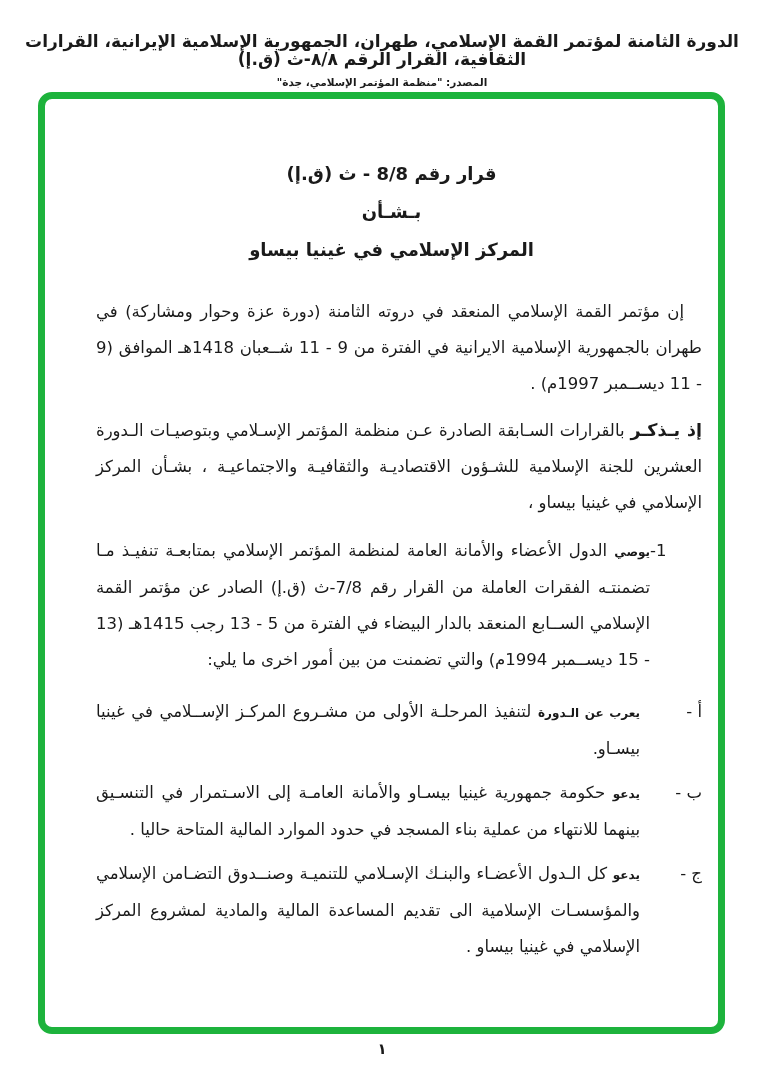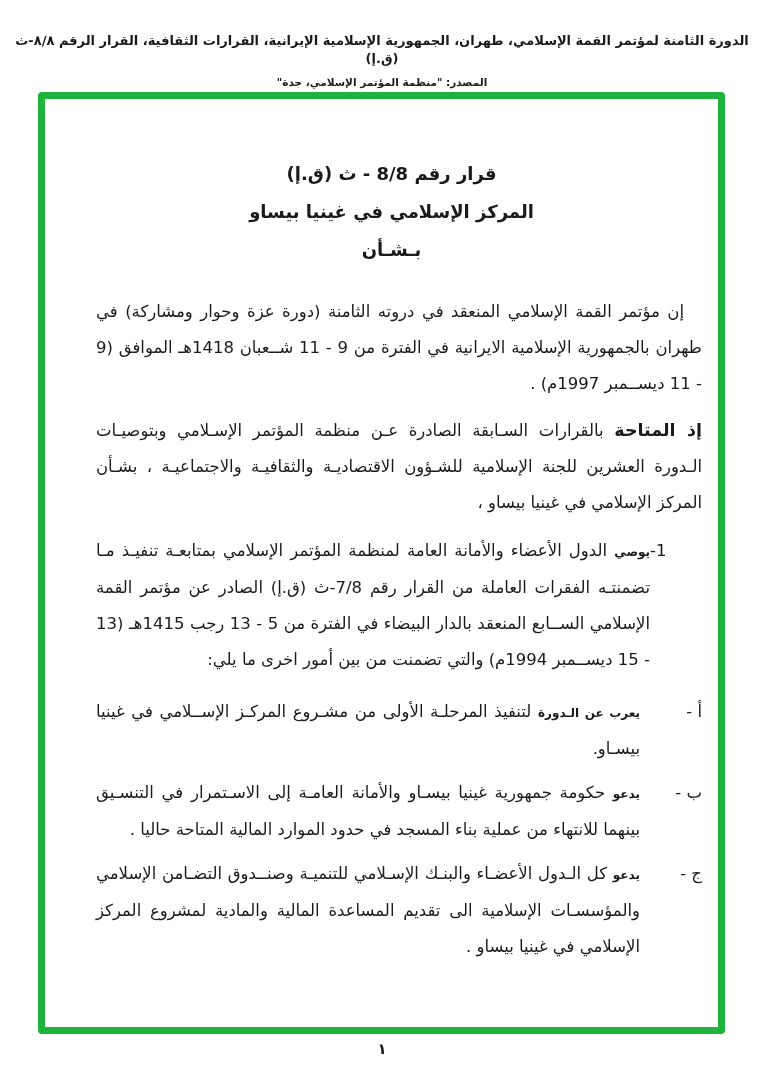--- a/index.html
+++ b/index.html
@@ -12,35 +12,35 @@
     position:relative;
   }
   .page{ position:relative; width:764px; height:1082px; background:#fff; }
 
   
   .doc-header{
     position:absolute; top:32px; left:0; right:0;
     direction:rtl; text-align:center;
   }
   .doc-header .h-line1{
-    font-size:13px; font-weight:bold; letter-spacing:0;
+    font-size:17px; font-weight:bold; letter-spacing:0;
     line-height:18px;
   }
   .doc-header .h-line2{
     margin-top:8px;
     font-size:10.5px; font-weight:bold;
   }
 
   
   .frame{
     position:absolute;
     left:38px; top:92px;
     width:687px; height:942px;
     border:7px solid #1db33c;
-    border-radius:4px;
+    border-radius:14px;
     background:#fff;
   }
 
   
   .content{
     position:absolute; inset:0;
     padding:62px 16px 0 36px;
     direction:rtl;
   }
   .title-block{ text-align:center; }
@@ -93,29 +93,29 @@
   <div class="doc-header">
     <div class="h-line1">الدورة الثامنة لمؤتمر القمة الإسلامي، طهران، الجمهورية الإسلامية الإيرانية، القرارات الثقافية، القرار الرقم ٨/٨-ث (ق.إ)</div>
     <div class="h-line2">المصدر:  "منظمة المؤتمر الإسلامي، جدة"</div>
   </div>
 
   <div class="frame">
     <div class="content">
 
       <div class="title-block">
         <div class="title-line">قرار رقم 8/8 - ث (ق.إ)</div>
+        <div class="title-line">بـشـأن</div>
         <div class="title-line">المركز الإسلامي في غينيا بيساو</div>
-        <div class="title-line">بـشـأن</div>
       </div>
 
       <div class="body-text">
 
         <p class="para p1"><span class="lead"></span> <span>إن مؤتمر القمة الإسلامي المنعقد في دروته الثامنة (دورة عزة وحوار ومشاركة) في طهران بالجمهورية الإسلامية الايرانية في الفترة من 9 - 11 شــعبان 1418هـ الموافق (9 - 11 ديســمبر 1997م) .</span></p>
 
-        <p class="para p2"><span class="lead">إذ المتاحة</span> <span>بالقرارات السـابقة الصادرة عـن منظمة المؤتمر الإسـلامي وبتوصيـات الـدورة العشرين للجنة الإسلامية  للشـؤون الاقتصاديـة والثقافيـة والاجتماعيـة ، بشـأن المركز الإسلامي في غينيا بيساو ،</span></p>
+        <p class="para p2"><span class="lead">إذ يـذكـر</span> <span>بالقرارات السـابقة الصادرة عـن منظمة المؤتمر الإسـلامي وبتوصيـات الـدورة العشرين للجنة الإسلامية  للشـؤون الاقتصاديـة والثقافيـة والاجتماعيـة ، بشـأن المركز الإسلامي في غينيا بيساو ،</span></p>
 
 
         <div class="item num">
           <div class="marker" dir="auto">-1</div>
           <div class="itext"><span class="lead">يوصي</span> <span>الدول الأعضاء والأمانة العامة لمنظمة المؤتمر الإسلامي بمتابعـة تنفيـذ مـا تضمنتـه الفقرات العاملة من القرار رقم 7/8-ث (ق.إ) الصادر عن مؤتمر القمة الإسلامي الســابع المنعقد بالدار البيضاء في الفترة من 5 - 13 رجب 1415هـ (13 - 15 ديســمبر 1994م) والتي تضمنت من بين أمور اخرى ما يلي:</span></div>
         </div>
 
         <div class="item lettered">
           <div class="marker" dir="auto">أ -</div>
           <div class="itext"><span class="lead">يعرب عن الـدورة</span> <span>لتنفيذ المرحلـة الأولى من مشـروع المركـز الإســلامي في غينيا بيسـاو.</span></div>

